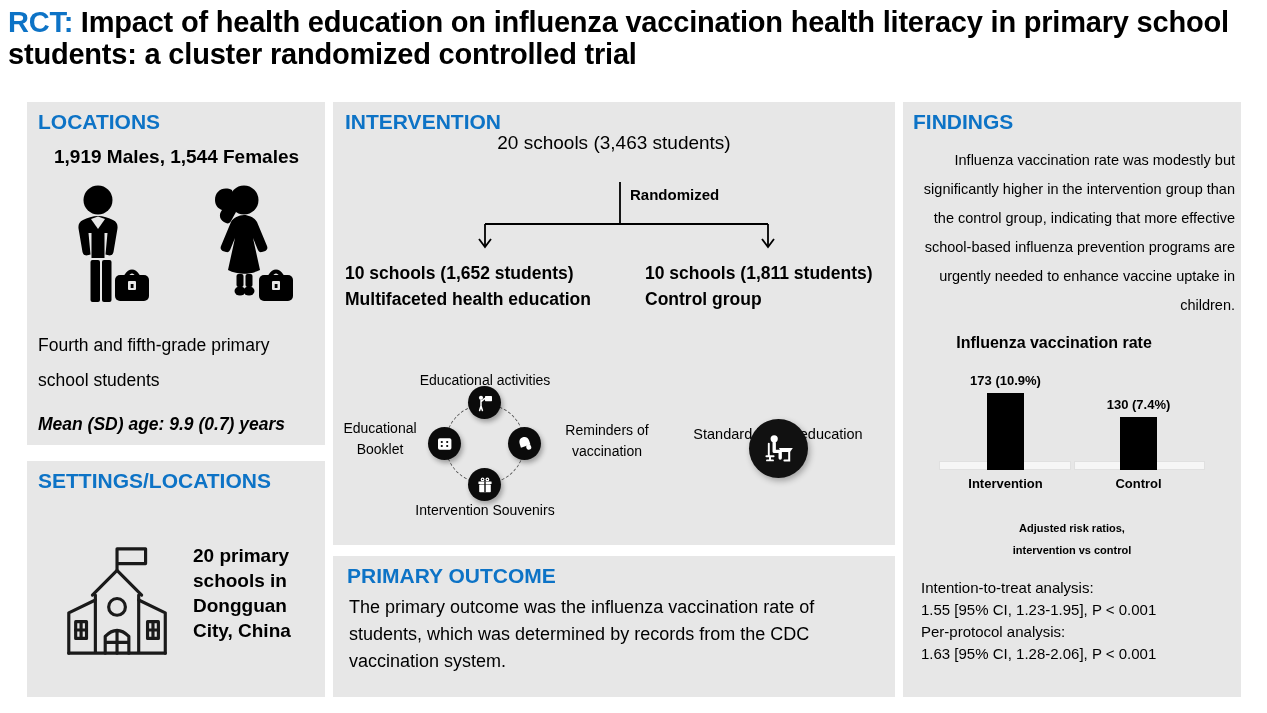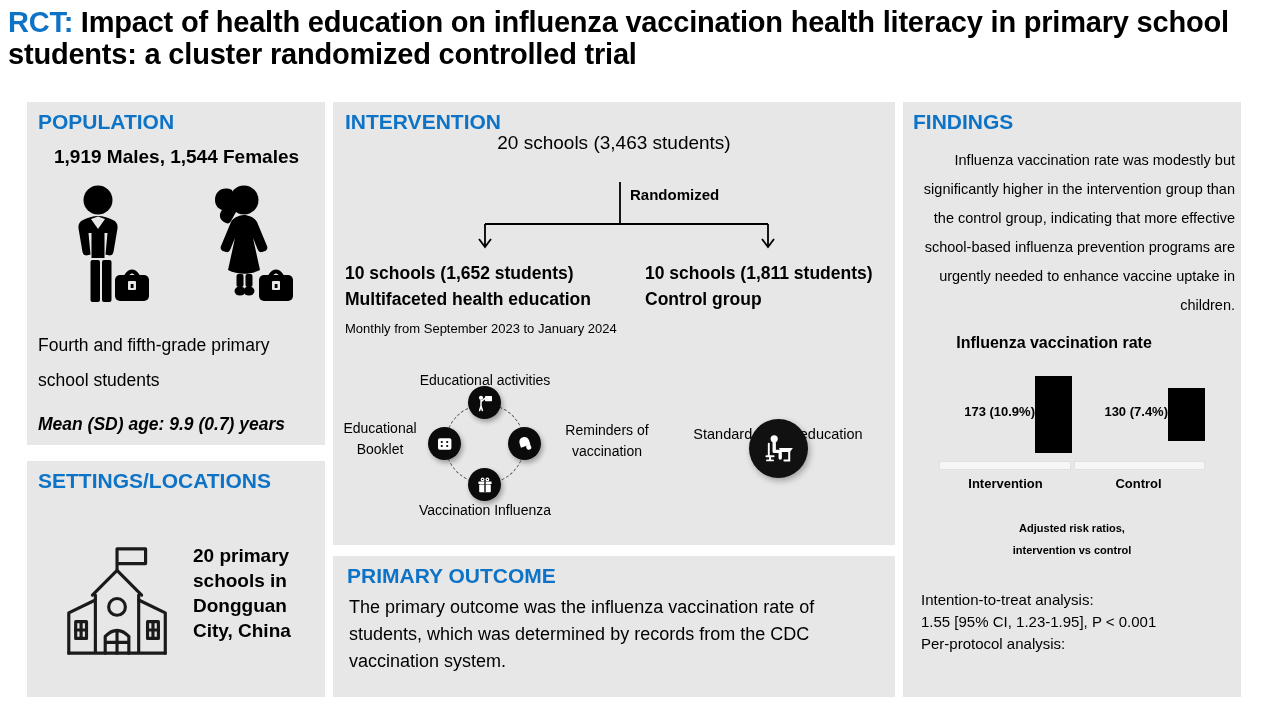--- a/index.html
+++ b/index.html
@@ -50,39 +50,39 @@
   
   #p-out{left:333px;top:556px;width:562px;height:141px;}
   .out-text{position:absolute;left:16px;top:38px;width:532px;font-size:18px;line-height:27px;}
 
   
   #p-fin{left:903px;top:102px;width:338px;height:595px;}
   .fin-sum{position:absolute;left:10px;top:44px;width:322px;font-size:14.5px;line-height:29px;text-align:right;}
   .fin-chart-title{position:absolute;left:0;top:232px;width:302px;text-align:center;font-size:16px;font-weight:bold;}
   .chart{position:absolute;left:36px;top:256px;width:266px;height:138px;}
   .bars-row{position:relative;height:112px;display:flex;}
-  .col{width:133px;display:flex;flex-direction:row;align-items:center;justify-content:flex-end;}
+  .col{width:133px;display:flex;flex-direction:column;align-items:center;justify-content:flex-end;}
   .val-lbl{font-size:13px;font-weight:bold;margin-bottom:5px;white-space:nowrap;z-index:2;}
   .bar{width:37px;background:var(--bar);z-index:1;}
   .axis-strip{position:absolute;left:0;right:0;bottom:0;height:9px;display:flex;gap:3px;z-index:0;}
   .axis-cell{flex:1;background:#f6f6f6;border:1px solid #e0e0e0;}
   .cats-row{display:flex;margin-top:6px;}
   .cat-lbl{width:133px;text-align:center;font-size:13px;font-weight:bold;}
   .fin-risk{position:absolute;left:0;top:415px;width:338px;text-align:center;font-size:11px;font-weight:bold;line-height:22px;}
-  .fin-analyses{position:absolute;left:18px;top:475px;font-size:15px;line-height:22px;white-space:nowrap;margin-top:12px;}
+  .fin-analyses{position:absolute;left:18px;top:475px;font-size:15px;line-height:22px;white-space:nowrap;}
 </style>
 </head>
 <body>
 
 <div id="stage">
 
   <div id="title"><span class="tag">RCT:</span><span>Impact of health education on influenza vaccination health literacy in primary school students: a cluster randomized controlled trial</span></div>
 
   <div id="p-pop" class="panel">
-    <div class="phead" style="left:11px;top:8px;">POPULATION</div>
+    <div class="phead" style="left:11px;top:8px;">LOCATIONS</div>
     <div class="pop-counts">1,919 Males, 1,544 Females</div>
     <svg class="pop-people" width="256" height="134" viewBox="0 0 256 134">
       <g fill="#000">
         <circle cx="43" cy="16" r="14.5"></circle>
         <path d="M43,32 C38,32 32,34 28,36 C24,38 23,41 23.6,45 L27.5,68 C28,71 30.5,71.8 32.5,71.3 L35.5,70.5 L33.5,49 L36.5,49 L36.5,74 L49.5,74 L49.5,49 L52.5,49 L50.5,70.5 L53.5,71.3 C55.5,71.8 58,71 58.5,68 L62.4,45 C63,41 62,38 58,36 C54,34 48,32 43,32 Z"></path>
         <path d="M43,32.5 L36,35 L43,45 L50,35 Z" fill="#e7e7e7"></path>
         <rect x="35.5" y="76" width="9.5" height="42" rx="2"></rect>
         <rect x="47" y="76" width="9.5" height="42" rx="2"></rect>
         <g transform="translate(60,86)">
           <path d="M11,6 Q17,-3 23,6" fill="none" stroke="#000" stroke-width="4"></path>
@@ -137,21 +137,20 @@
     </svg>
     <div class="int-rand">Randomized</div>
     <div class="int-arm arm-left">
       <div>10 schools (1,652 students)</div>
       <div>Multifaceted health education</div>
     </div>
     <div class="int-arm arm-right">
       <div>10 schools (1,811 students)</div>
       <div>Control group</div>
     </div>
-    <div class="int-sched">Monthly from September 2023 to January 2024</div>
 
     <div class="cycle-circle"></div>
     <div class="chip chip-top">
       <svg width="20" height="20" viewBox="0 0 20 20">
         <rect x="10" y="3" width="7" height="5.2" rx="0.6" fill="#fff"></rect>
         <circle cx="6" cy="4.8" r="2.1" fill="#fff"></circle>
         <path d="M6,7.5 V13 M6,13 L4.6,17.5 M6,13 L7.4,17.5 M6,8.8 L9.6,5.6" stroke="#fff" stroke-width="1.5" fill="none" stroke-linecap="round"></path>
       </svg>
     </div>
     <div class="chip chip-left">
@@ -180,21 +179,21 @@
             <circle cx="12.4" cy="4.4" r="1.9"></circle>
         </g>
         <rect x="9.3" y="6.4" width="1.4" height="10.8" fill="#0b0b0b"></rect>
         <circle cx="7.6" cy="4.4" r="0.7" fill="#0b0b0b"></circle>
           <circle cx="12.4" cy="4.4" r="0.7" fill="#0b0b0b"></circle>
       </svg>
     </div>
     <div class="cyc-lbl lbl-act">Educational activities</div>
     <div class="cyc-lbl lbl-book">Educational Booklet</div>
     <div class="cyc-lbl lbl-rem">Reminders of vaccination</div>
-    <div class="cyc-lbl lbl-souv">Vaccination Influenza</div>
+    <div class="cyc-lbl lbl-souv">Intervention Souvenirs</div>
 
     <div class="ctl-lbl">Standard health education</div>
     <div class="ctl-chip">
       <svg width="36" height="36" viewBox="0 0 30 30">
         <circle cx="11" cy="6.5" r="3" fill="#fff"></circle>
         <path d="M11,9.8 L11,17 L16,17 L16,22.5" stroke="#fff" stroke-width="2.8" fill="none" stroke-linecap="round" stroke-linejoin="round"></path>
         <path d="M6.5,10.5 L6.5,21 M4.5,21 L10.5,21 M7.5,21 L7.5,24.5 M5,24.5 L10,24.5" stroke="#fff" stroke-width="1.6" fill="none" stroke-linecap="round"></path>
         <path d="M15,14.2 L26.5,14.2 L24.2,17.6 L16.5,17.6 Z" fill="#fff"></path>
         <path d="M23.5,17.6 L23.5,24.6 L19.5,24.6" stroke="#fff" stroke-width="1.7" fill="none" stroke-linecap="round"></path>
       </svg>
@@ -233,16 +232,17 @@
     </div>
 
     <div class="fin-risk">
       <div>Adjusted risk ratios,</div>
       <div>intervention vs control</div>
     </div>
     <div class="fin-analyses">
       <div>Intention-to-treat analysis:</div>
       <div>1.55 [95% CI, 1.23-1.95], P &lt; 0.001</div>
       <div>Per-protocol analysis:</div>
+      <div>1.63 [95% CI, 1.28-2.06], P &lt; 0.001</div>
     </div>
   </div>
 
 </div>
 
 </body></html>

